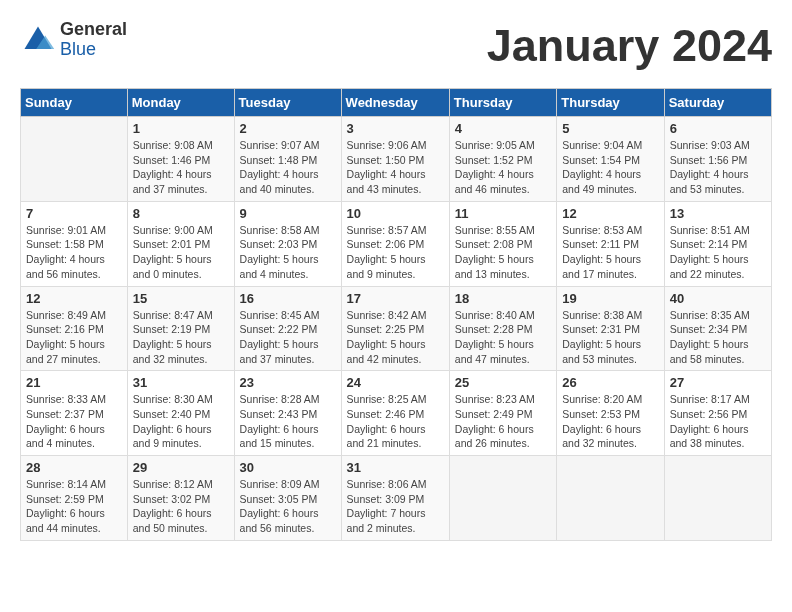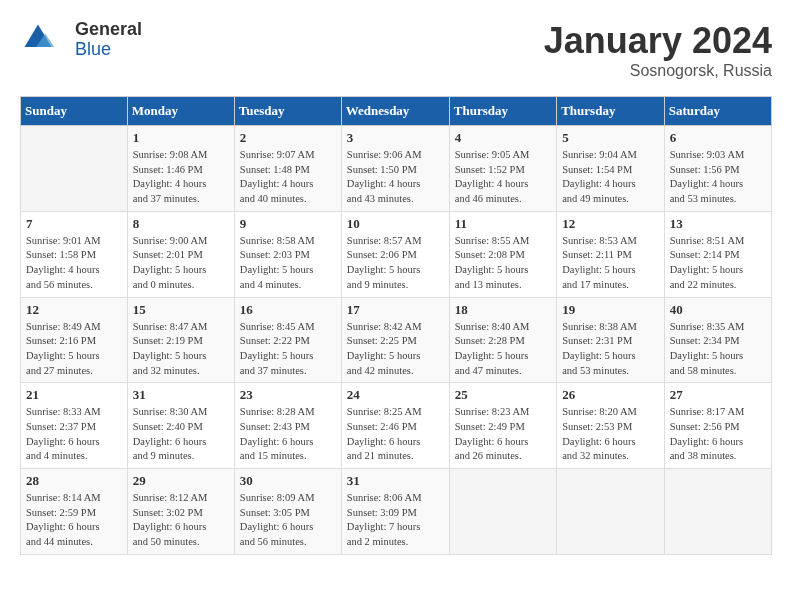--- a/index.html
+++ b/index.html
@@ -11,22 +11,22 @@
       padding: 20px;
     }
     .header {
       display: flex;
       justify-content: space-between;
       align-items: flex-start;
       margin-bottom: 16px;
     }
     .logo {
       display: flex;
-      align-items: flex-start;
-      gap: 19px;
+      align-items: center;
+      gap: 4px;
     }
     .logo-text {
       display: flex;
       flex-direction: column;
       line-height: 1.1;
     }
     .logo-general {
       font-size: 18px;
       font-weight: bold;
       color: #333;
@@ -37,33 +37,32 @@
       color: #1a5fa8;
     }
     .logo-icon {
       width: 36px;
       height: 36px;
     }
     .title-block {
       text-align: right;
     }
     .month-title {
-      font-size: 36px;
+      font-size: 45px;
       font-weight: bold;
       color: #333;
     }
     .subtitle {
       font-size: 16px;
       color: #555;
     }
     .calendar {
       width: 100%;
       border-collapse: collapse;
       font-size: 11px;
-      font-family: Liberation Serif, serif;
     }
     .calendar thead th {
       background-color: #1a5fa8;
       color: #fff;
       padding: 6px 4px;
       text-align: left;
       font-size: 13px;
       font-weight: bold;
       border: 1px solid #ccc;
     }
@@ -106,21 +105,20 @@
       <polygon points="20,5 35,30 5,30" fill="#1a5fa8"></polygon>
       <polygon points="28,15 38,30 18,30" fill="#4a9fd4" opacity="0.7"></polygon>
     </svg>
     <div class="logo-text">
       <span class="logo-general">General</span>
       <span class="logo-blue">Blue</span>
     </div>
   </div>
   <div class="title-block">
     <div class="month-title">January 2024</div>
-    <div class="subtitle">Sosnogorsk, Russia</div>
   </div>
 </div>
 
 <table class="calendar">
   <thead>
     <tr>
     <th>Sunday</th>
         <th>Monday</th>
         <th>Tuesday</th>
         <th>Wednesday</th>

